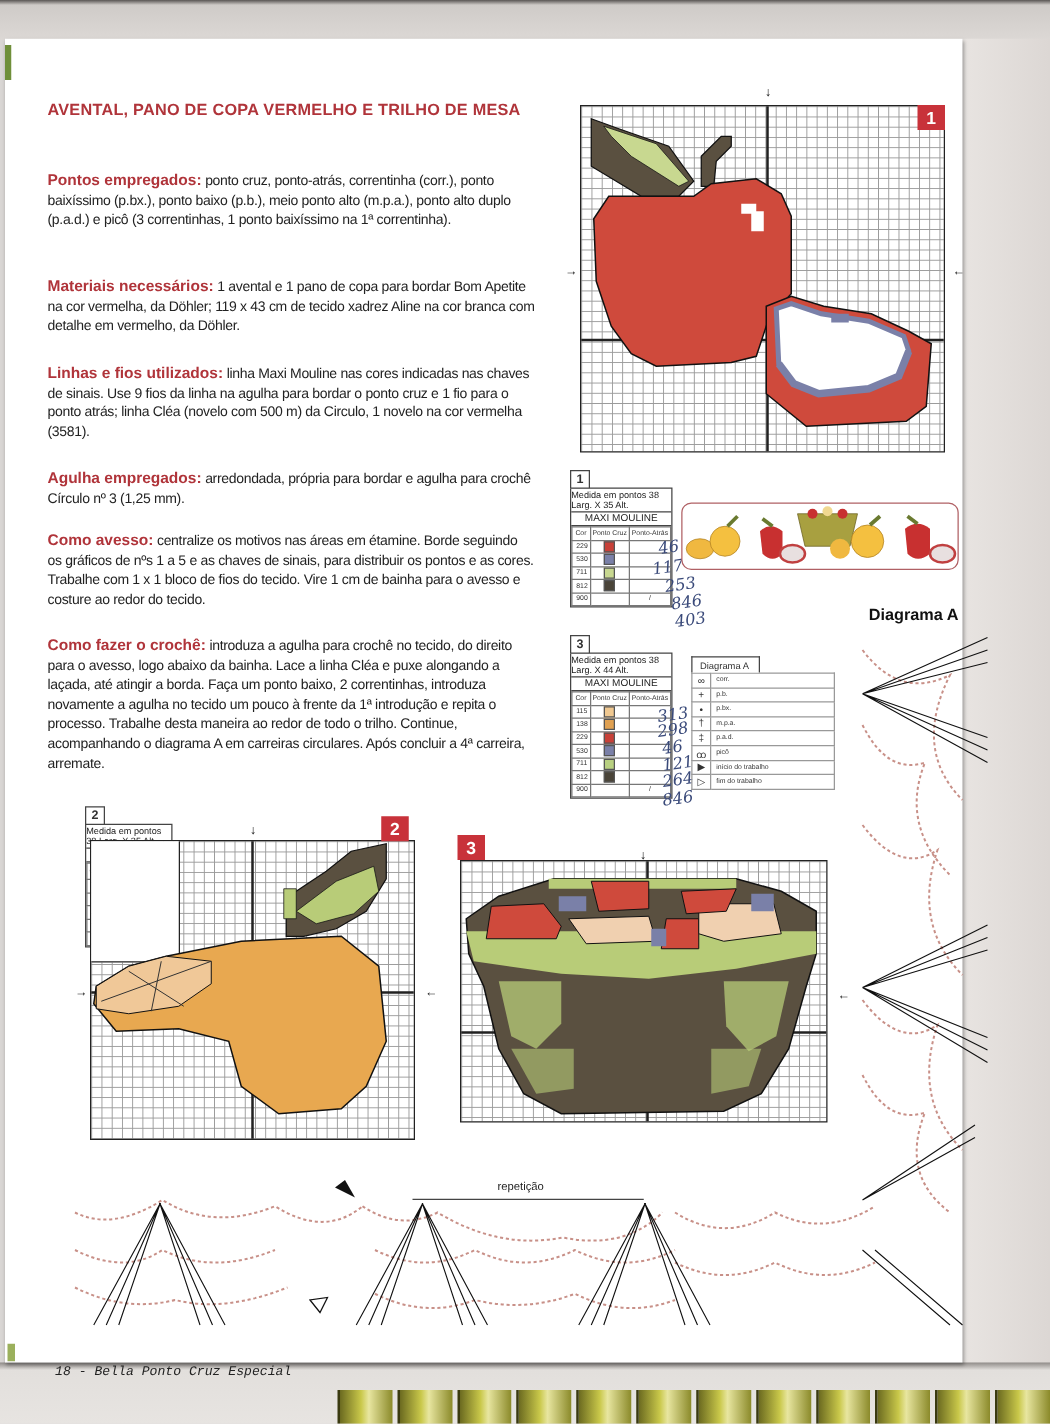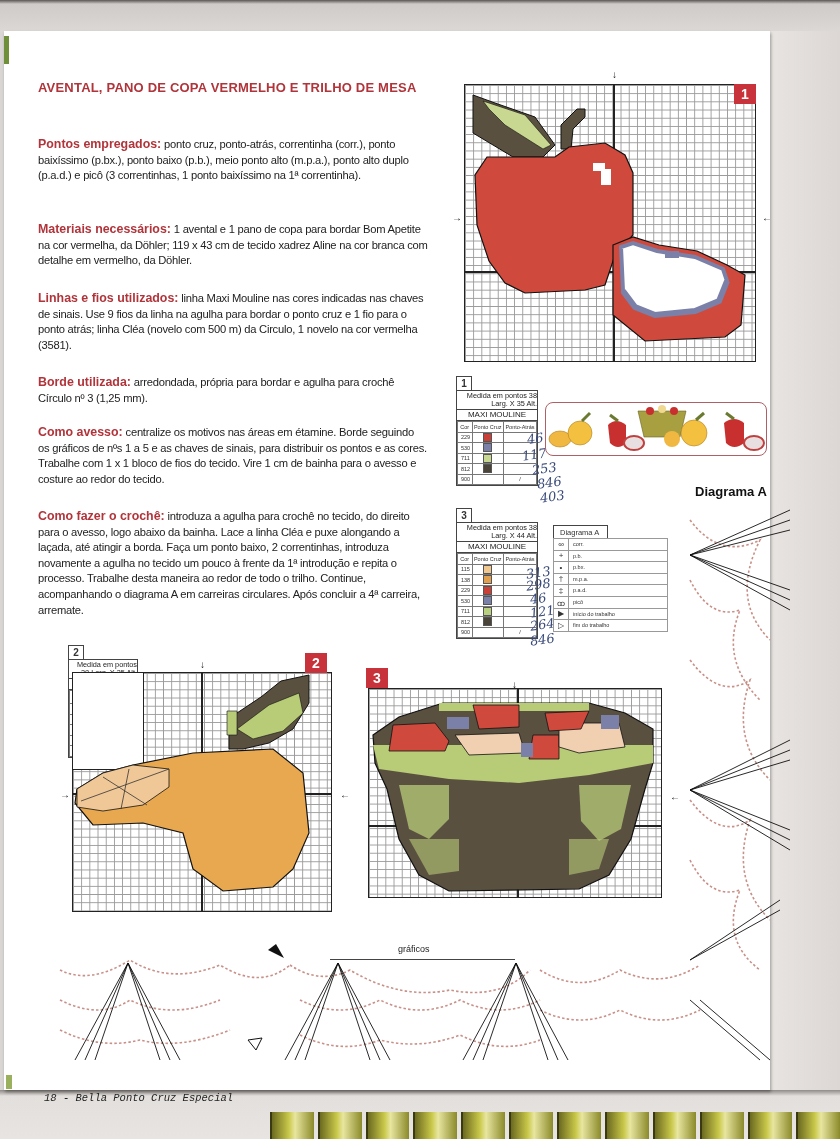--- a/index.html
+++ b/index.html
@@ -20,21 +20,21 @@
   .chart{position:absolute;background-color:#fff;
     background-image:linear-gradient(#9a9a9a 1px,transparent 1px),linear-gradient(90deg,#9a9a9a 1px,transparent 1px);
     background-size:8.2px 8.2px;border:1.5px solid #222;}
   .chart .mid-h{position:absolute;left:0;right:0;height:1.5px;background:#222;}
   .chart .mid-v{position:absolute;top:0;bottom:0;width:1.5px;background:#222;}
   .badge{position:absolute;background:#c8323a;color:#fff;font-weight:bold;font-size:14px;text-align:center;line-height:20px;width:22px;height:20px;}
   .arrow{position:absolute;font-size:10px;color:#111;line-height:10px;}
 
   .key{position:absolute;background:#fff;border:1px solid #444;font-size:6.5px;color:#333;}
   .key .num{position:absolute;border:1px solid #444;font-size:10px;font-weight:bold;width:14px;height:13px;text-align:center;line-height:13px;background:#fff;}
-  .key .hd{text-align:right;font-size:7.3px;line-height:8px;border-bottom:1px solid #444;padding:1px 0;color:#222;}
+  .key .hd{text-align:left;font-size:7.3px;line-height:8px;border-bottom:1px solid #444;padding:1px 0;color:#222;}
   .key .brand{text-align:center;font-size:8px;line-height:10px;border-bottom:1px solid #444;color:#222;}
   .key table{border-collapse:collapse;width:100%;}
   .key td{border:1px solid #777;font-size:5.5px;height:9.5px;text-align:center;padding:0;}
   .key td.c{text-align:left;padding-left:3px;}
   .sw{display:inline-block;width:7px;height:7px;vertical-align:middle;border:1px solid #555;}
 
   .legend{position:absolute;left:553px;top:525px;width:115px;font-size:5.5px;color:#333;}
   .legend .tab{display:inline-block;border:1px solid #444;border-bottom:none;font-size:7.5px;padding:2px 8px 1px 6px;background:#fff;}
   .legend table{border-collapse:collapse;width:115px;border:1px solid #444;}
   .legend td{border:1px solid #999;height:10.5px;font-size:5.5px;padding:0 0 0 4px;}
@@ -71,21 +71,21 @@
 
 <div class="page"></div>
 <div class="spine"></div>
 <div class="spine2"></div>
 
 <div class="title">AVENTAL, PANO DE COPA VERMELHO E TRILHO DE MESA</div>
 
 <div class="para" style="top:137px;"><span class="lbl">Pontos empregados:</span><span> ponto cruz, ponto-atrás, correntinha (corr.), ponto baixíssimo (p.bx.), ponto baixo (p.b.), meio ponto alto (m.p.a.), ponto alto duplo (p.a.d.) e picô (3 correntinhas, 1 ponto baixíssimo na 1ª correntinha).</span></div>
 <div class="para" style="top:222px;"><span class="lbl">Materiais necessários:</span><span> 1 avental e 1 pano de copa para bordar Bom Apetite na cor vermelha, da Döhler; 119 x 43 cm de tecido xadrez Aline na cor branca com detalhe em vermelho, da Döhler.</span></div>
 <div class="para" style="top:291px;"><span class="lbl">Linhas e fios utilizados:</span><span> linha Maxi Mouline nas cores indicadas nas chaves de sinais. Use 9 fios da linha na agulha para bordar o ponto cruz e 1 fio para o ponto atrás; linha Cléa (novelo com 500 m) da Circulo, 1 novelo na cor vermelha (3581).</span></div>
-<div class="para" style="top:375px;"><span class="lbl">Borde utilizada:</span><span> arredondada, própria para bordar e agulha para crochê Círculo nº 3 (1,25 mm).</span></div>
+<div class="para" style="top:375px;"><span class="lbl">Agulha empregados:</span><span> arredondada, própria para bordar e agulha para crochê Círculo nº 3 (1,25 mm).</span></div>
 <div class="para" style="top:425px;"><span class="lbl">Como avesso:</span><span> centralize os motivos nas áreas em étamine. Borde seguindo os gráficos de nºs 1 a 5 e as chaves de sinais, para distribuir os pontos e as cores. Trabalhe com 1 x 1 bloco de fios do tecido. Vire 1 cm de bainha para o avesso e costure ao redor do tecido.</span></div>
 <div class="para" style="top:509px;"><span class="lbl">Como fazer o crochê:</span><span> introduza a agulha para crochê no tecido, do direito para o avesso, logo abaixo da bainha. Lace a linha Cléa e puxe alongando a laçada, até atingir a borda. Faça um ponto baixo, 2 correntinhas, introduza novamente a agulha no tecido um pouco à frente da 1ª introdução e repita o processo. Trabalhe desta maneira ao redor de todo o trilho. Continue, acompanhando o diagrama A em carreiras circulares. Após concluir a 4ª carreira, arremate.</span></div>
 
 <div class="arrow" style="left:612px;top:70px;">↓</div>
 <div class="arrow" style="left:452px;top:213px;">→</div>
 <div class="arrow" style="left:762px;top:213px;">←</div>
 <div class="chart" style="left:464px;top:84px;width:290px;height:276px;">
   <div class="mid-h" style="top:186px;"></div>
   <div class="mid-v" style="left:148px;"></div>
   <svg width="290" height="276" viewBox="0 0 290 276" style="left:0;top:0;">
@@ -376,16 +376,16 @@
     <path d="M338,963 L285,1060 M338,963 L295,1060 M338,963 L305,1060 M338,963 L390,1060 M338,963 L380,1060 M338,963 L370,1060"></path>
     <path d="M516,963 L463,1060 M516,963 L473,1060 M516,963 L483,1060 M516,963 L568,1060 M516,963 L558,1060 M516,963 L548,1060"></path>
     <path d="M690,555 L790,510 M690,555 L790,520 M690,555 L790,530 M690,555 L790,590 M690,555 L790,600 M690,555 L790,610"></path>
     <path d="M690,790 L790,740 M690,790 L790,750 M690,790 L790,760 M690,790 L790,830 M690,790 L790,840 M690,790 L790,850"></path>
     <path d="M690,960 L780,900 M690,960 L780,910 M690,1000 L760,1060 M700,1000 L770,1060"></path>
   </g>
   <path d="M268,950 L284,958 L276,944 Z" fill="#111"></path>
   <path d="M248,1040 L256,1050 L262,1038 Z" fill="none" stroke="#111"></path>
 </svg>
 
-<div class="repeat">gráficos</div>
+<div class="repeat">repetição</div>
 <div class="repeat-line"></div>
 
 <div class="footer">18 - Bella Ponto Cruz Especial</div>
 
 </body></html>

